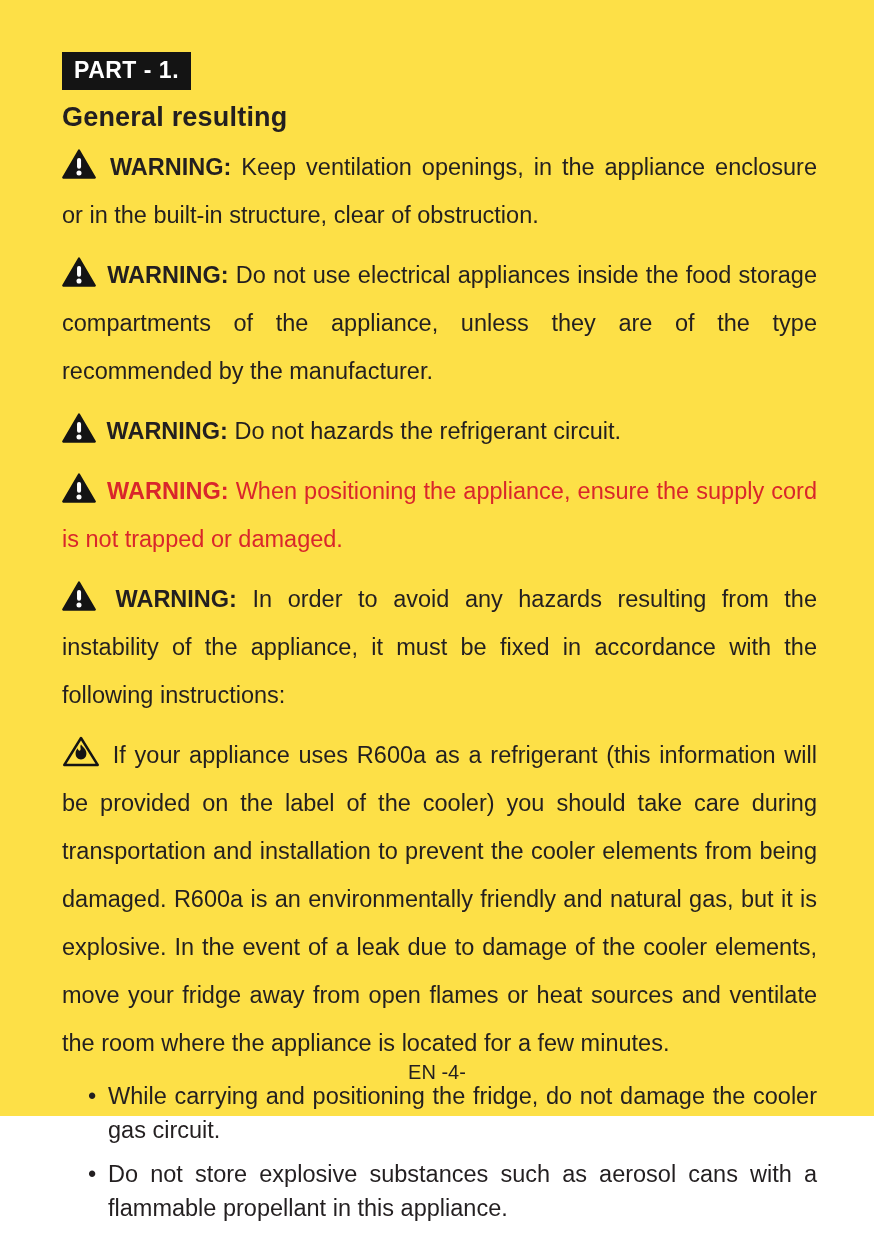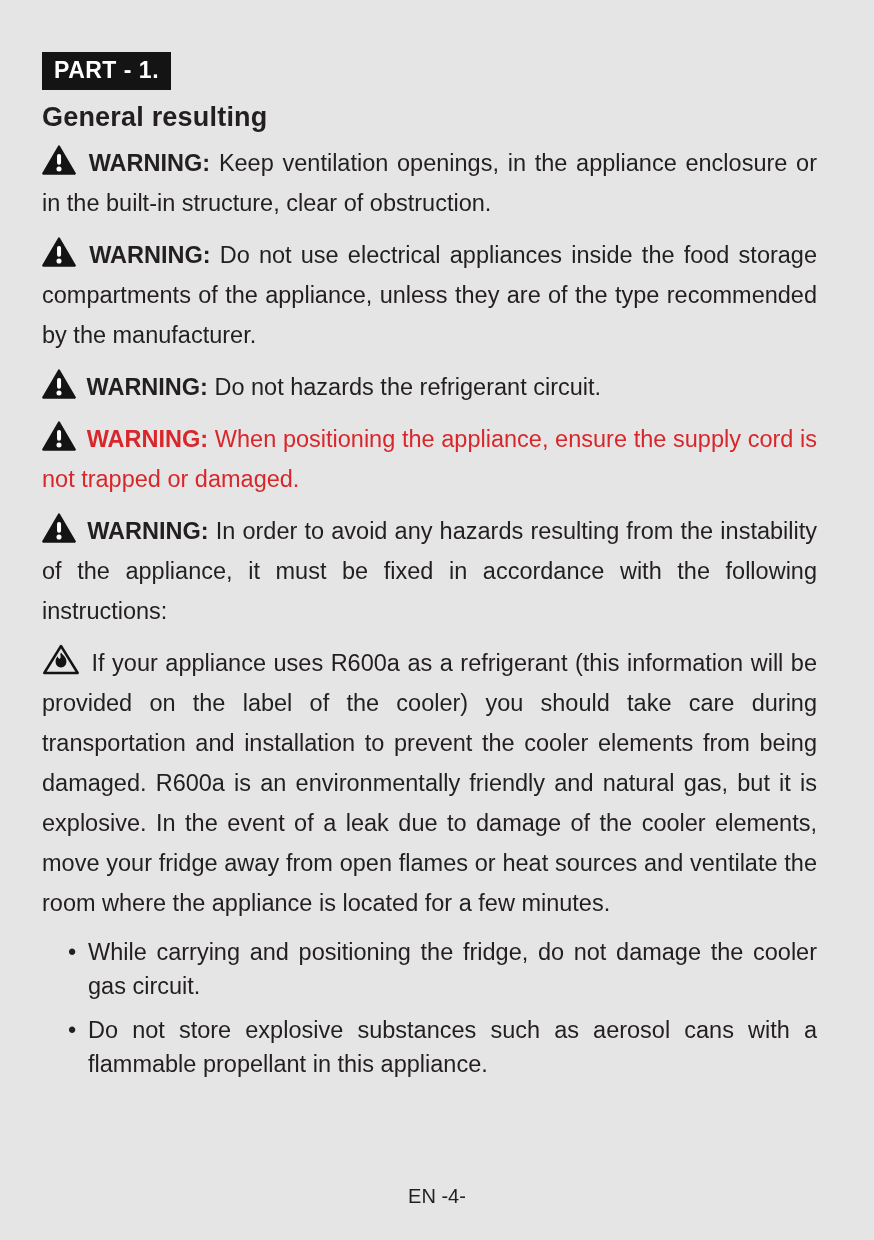--- a/index.html
+++ b/index.html
@@ -10,23 +10,23 @@
   body {
     width: 874px;
     height: 1240px;
     font-family: "Liberation Sans", sans-serif;
     color: #231f20;
     overflow: hidden;
   }
   .page {
     box-sizing: border-box;
     width: 874px;
-    height: 1240px;
-    padding: 52px 57px 0 42px;
-    background: #e5e5e5;
+    height: 1116px;
+    padding: 52px 57px 0 62px;
+    background: #fde047;
     position: relative;
   }
   .header-row {
     display: flex;
     align-items: center;
     margin: 0 0 12px 0;
   }
   .part-badge {
     background: #141414;
     color: #ffffff;
@@ -45,21 +45,21 @@
     white-space: nowrap;
   }
   .section-heading {
     font-size: 27px;
     font-weight: bold;
     margin: 0 0 10px 0;
     letter-spacing: 0.2px;
   }
   .para {
     font-size: 23.5px;
-    line-height: 40px;
+    line-height: 48px;
     text-align: justify;
     margin: 0 0 12px 0;
     color: #231f20;
   }
   .para.red { color: #d9262b; }
   .warn-label { font-weight: bold; }
   .w-icon {
     display: inline-block;
     vertical-align: -4px;
     margin-right: 4px;

